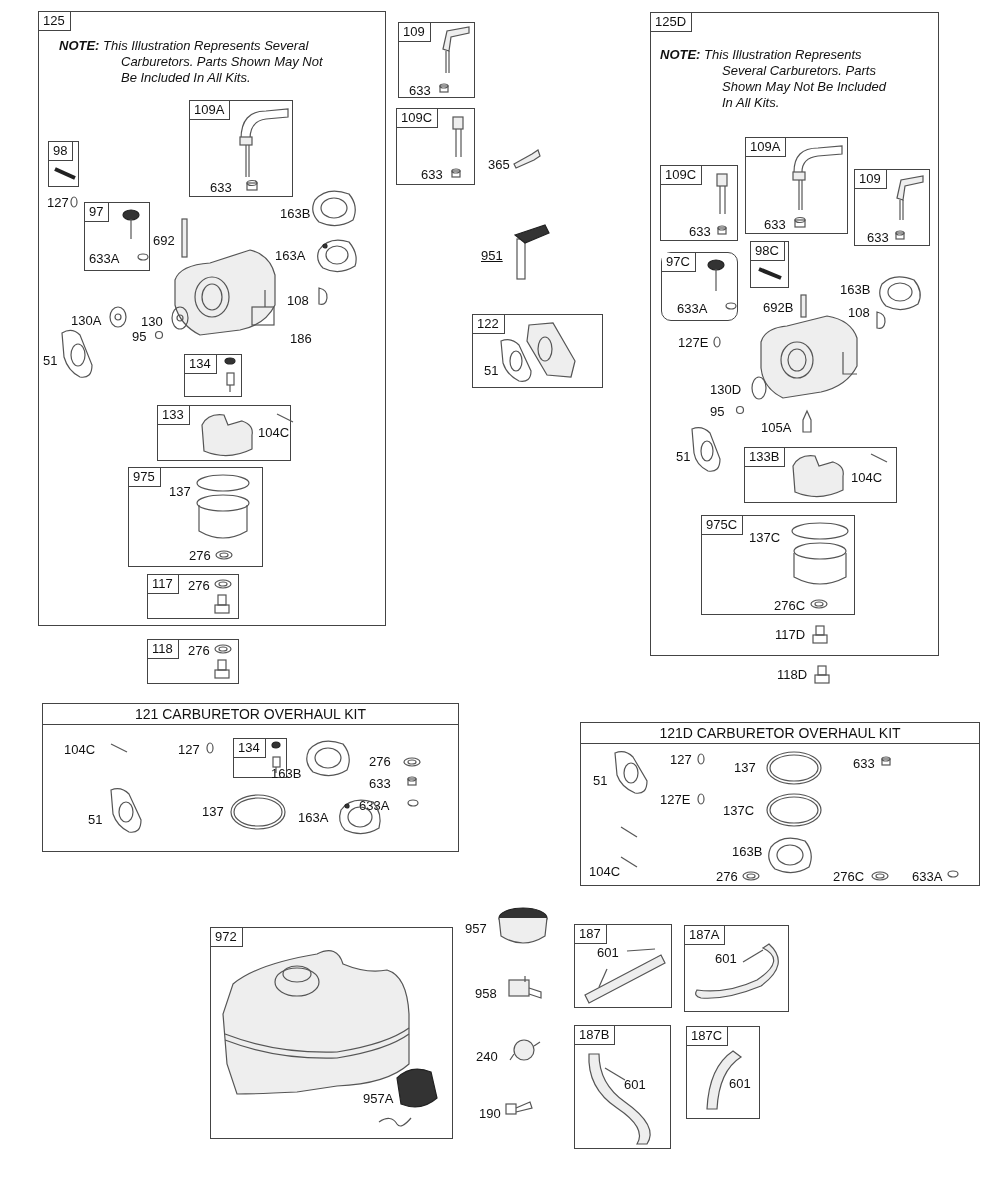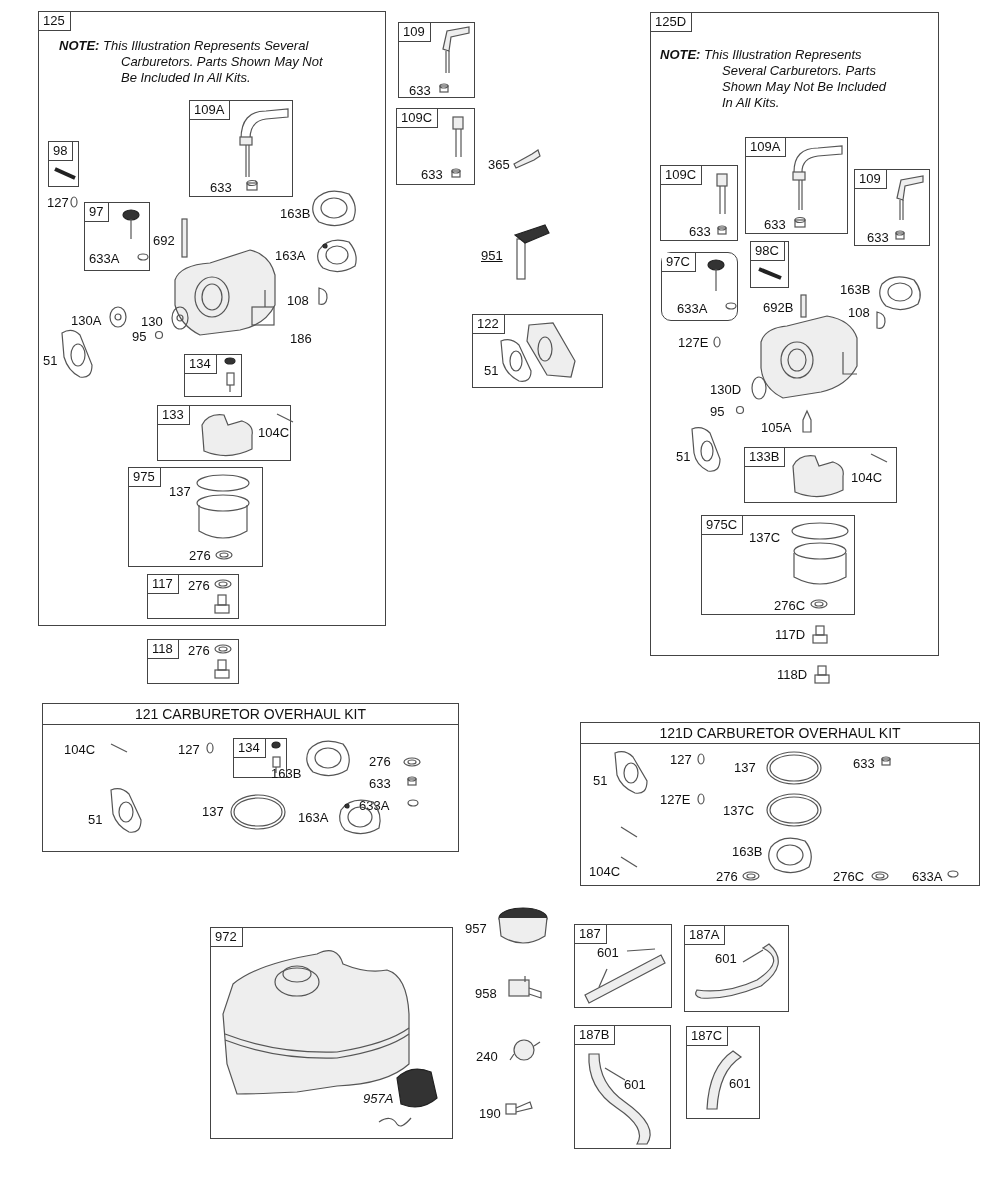--- a/index.html
+++ b/index.html
@@ -492,21 +492,21 @@
 
 <div class="box" style="left:210px;top:927px;width:243px;height:212px;">
   <div class="tag">972</div>
   <svg class="part" style="left:6px;top:6px;" width="200" height="196">
     <path d="M16 50 Q40 30 100 20 Q120 10 126 30 Q150 40 170 36 Q190 42 192 80 L192 130 Q170 150 120 152 L80 158 Q40 160 20 160 L10 130 L6 80 Z" class="lt"></path>
     <ellipse cx="80" cy="48" rx="22" ry="14"></ellipse>
     <ellipse cx="80" cy="40" rx="14" ry="8"></ellipse>
     <path d="M8 100 Q60 120 120 118 Q170 110 192 94"></path>
     <path d="M8 106 Q60 126 120 124 Q170 116 192 100"></path>
   </svg>
-  <span class="lbl" style="left:152px;top:163px;font-style:italic;">957A</span>
+  <span class="lbl" style="left:152px;top:163px;">957A</span>
   <svg class="part" style="left:160px;top:130px;" width="76" height="74">
     <path d="M26 20 Q40 6 60 14 L66 40 Q50 54 30 46 Z" class="dk"></path>
     <path d="M8 64 Q20 56 26 66 Q30 72 40 60"></path>
   </svg>
 </div>
 <span class="lbl" style="left:465px;top:921px;">957</span>
 <svg class="part" style="left:495px;top:904px;" width="56" height="46">
     <ellipse cx="28" cy="14" rx="24" ry="10" class="dk"></ellipse>
     <path d="M4 14 L6 32 Q28 46 50 32 L52 14" class="lt"></path>
   </svg>

